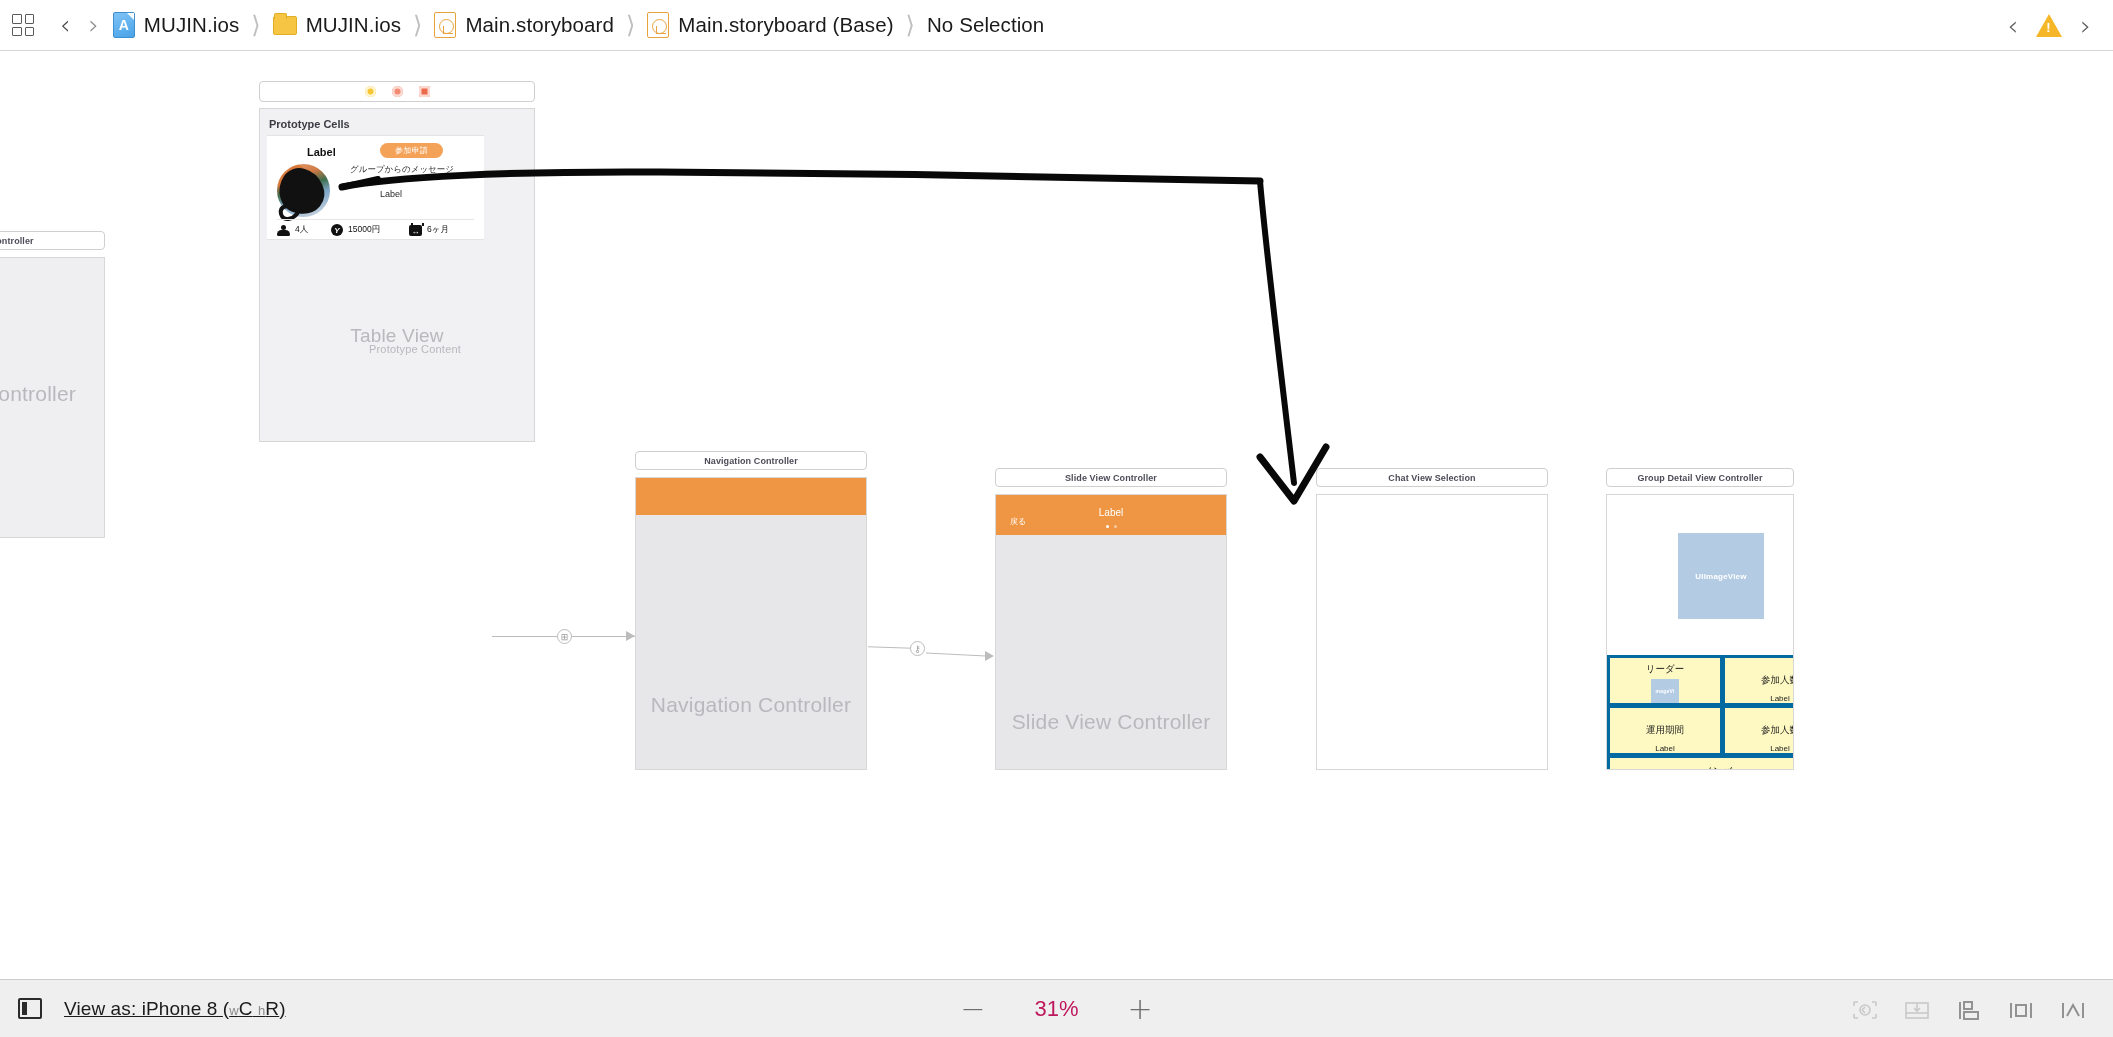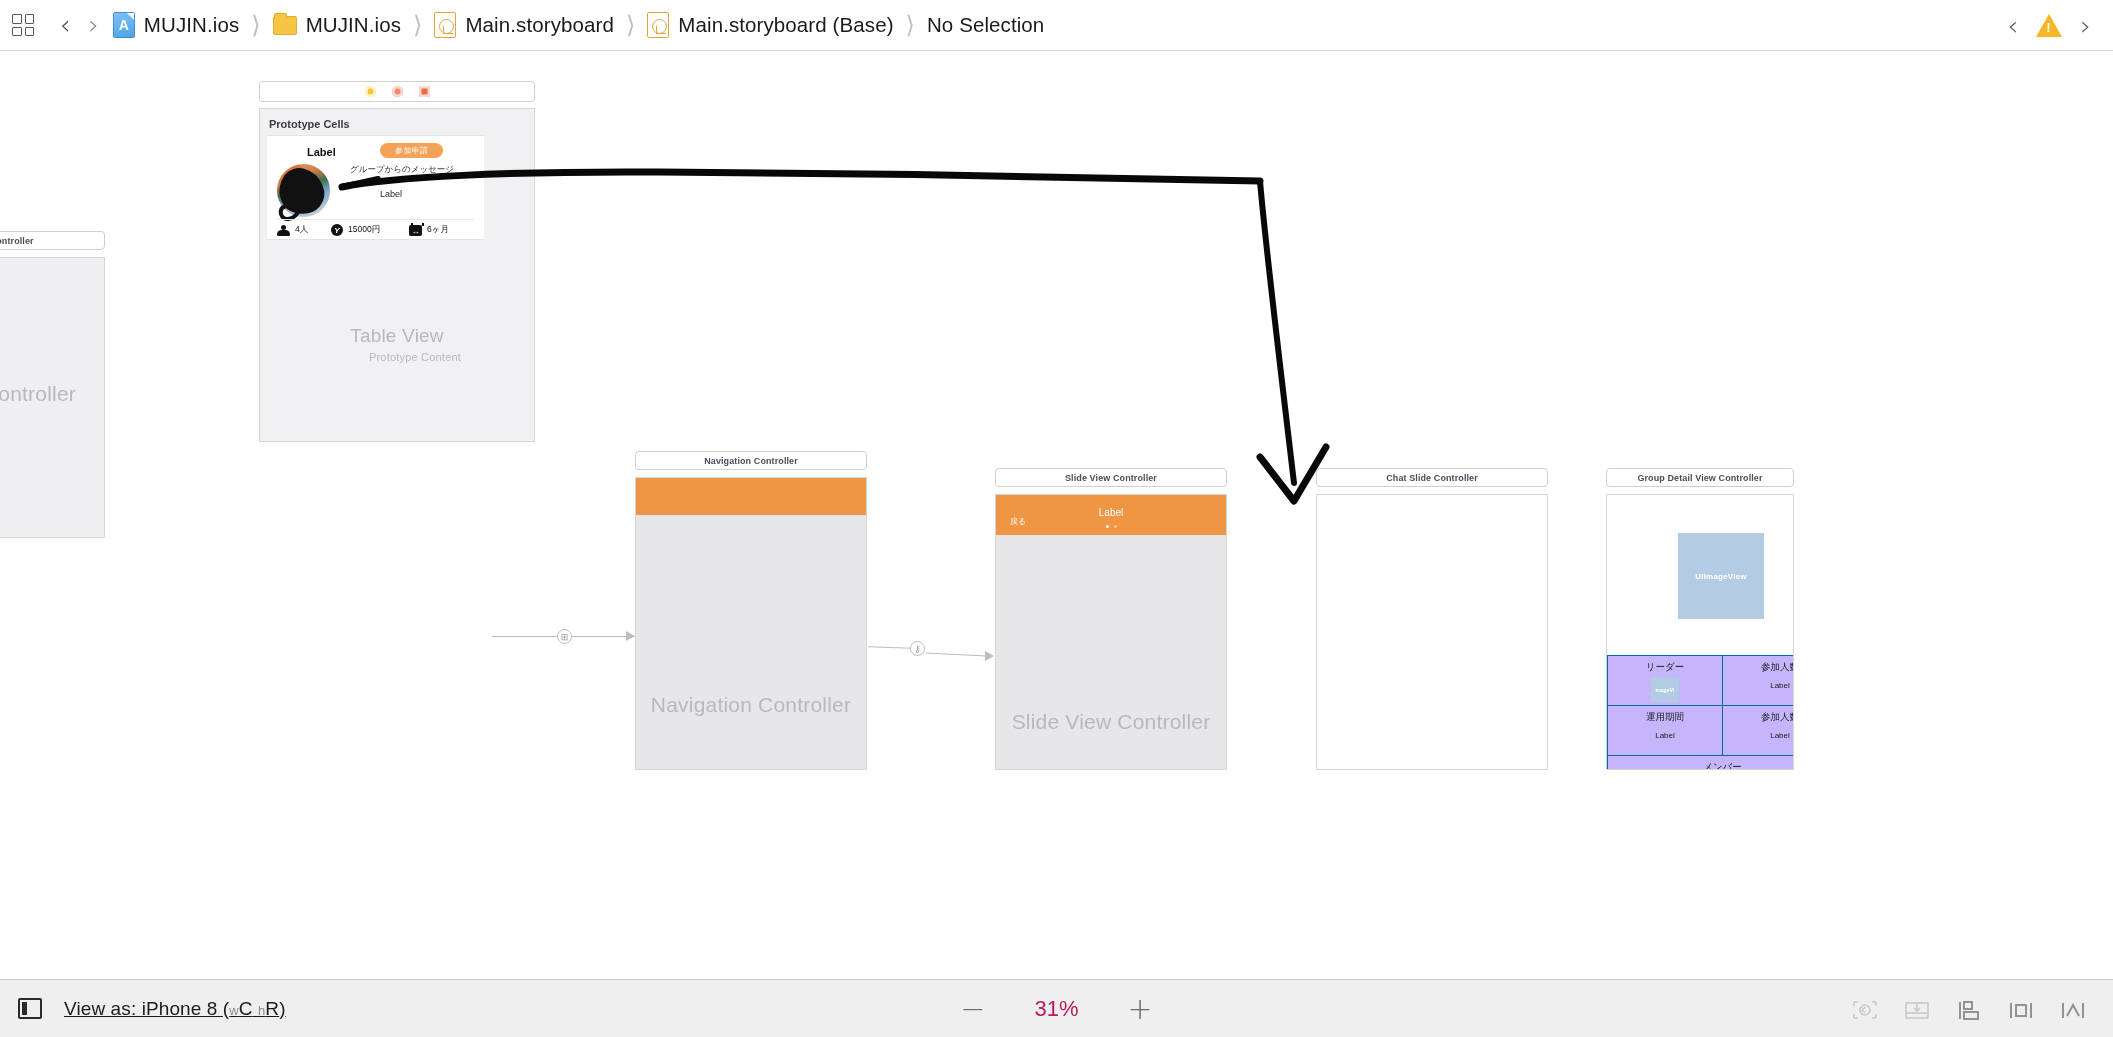--- a/index.html
+++ b/index.html
@@ -143,22 +143,22 @@
   .page-dots i.off { background:#f6c9a0; }
 
   
   .uiimg { background: #b4cbe4; color: #ffffff; display:flex;
     align-items:center; justify-content:center; font-size:8px;
     font-weight:700; letter-spacing:.2px; overflow:hidden; }
 
   .cellbox { position:absolute; background:#ffffff; border:1px solid #d9d9d9; }
   .mini-label { position:absolute; font-size:7px; color:#1b1b1b; text-align:center; }
 
-  .tbl-cell { position:absolute; border:1px solid #0369a1; background:#c4b5fd;
-    display:flex; flex-direction:column; align-items:center; justify-content:flex-start; }
+  .tbl-cell { position:absolute; border:3px solid #0369a1; background:#fef9c3;
+    display:flex; flex-direction:column; align-items:center; justify-content:flex-end; }
   .tbl-head { font-size:9.5px; color:#1b1b1b; margin-top:5px; }
   .tbl-val  { font-size:8px; color:#1b1b1b; margin-top:7px; }
 
   
   .segue-line { position:absolute; height:1px; background:#bcbcbc; }
   .segue-badge { position:absolute; width:15px; height:15px; border-radius:50%;
     border:1px solid #bcbcbc; background:#ffffff; display:flex;
     align-items:center; justify-content:center; font-size:9px; color:#9a9a9a; }
   .segue-arrow { position:absolute; width:0; height:0;
     border-top:5px solid transparent; border-bottom:5px solid transparent;
@@ -281,21 +281,21 @@
           <i class="i-yen">Y</i>
           <span>15000円</span>
         </span>
         <span class="pc-stat" style="left:142px; top:88px;">
           <i class="i-cal"></i>
           <span>6ヶ月</span>
         </span>
       </div>
 
       <div class="scene-ghost" style="top:216px; font-size:19px;">Table View</div>
-      <div class="scene-ghost" style="top:242px; font-size:11px;margin-left:36px;">Prototype Content</div>
+      <div class="scene-ghost" style="top:234px; font-size:11px;margin-left:36px;">Prototype Content</div>
     </div>
   </div>
 
 
   <div class="scene" style="left:635px; top:400px; width:232px;">
     <div class="scene-title">Navigation Controller</div>
     <div class="scene-body" style="height:293px; margin-top:7px; background:#e7e7e9;">
       <div class="navbar-orange" style="top:0; height:37px;"></div>
       <div class="scene-ghost" style="top:215px;">Navigation Controller</div>
     </div>
@@ -310,21 +310,21 @@
         <span class="page-dots" style="left:0; right:0; top:30px; justify-content:center;">
           <i></i>
           <i class="off"></i>
         </span>
       </div>
       <div class="scene-ghost" style="top:215px;">Slide View Controller</div>
     </div>
   </div>
 
   <div class="scene" style="left:1316px; top:417px; width:232px;">
-    <div class="scene-title">Chat Slide Controller</div>
+    <div class="scene-title">Chat View Selection</div>
     <div class="scene-body" style="height:276px; margin-top:7px; background:#ffffff;"></div>
   </div>
 
   <div class="scene" style="left:1606px; top:417px; width:188px;">
     <div class="scene-title">Group Detail View Controller</div>
     <div class="scene-body" style="height:276px; margin-top:7px; background:#ffffff;">
 
       <div class="uiimg" style="position:absolute; left:71px; top:38px; width:86px; height:86px; font-size:8px;">UIImageView</div>
 
       <div class="tbl-cell" style="left:0; top:160px; width:116px; height:51px;">

